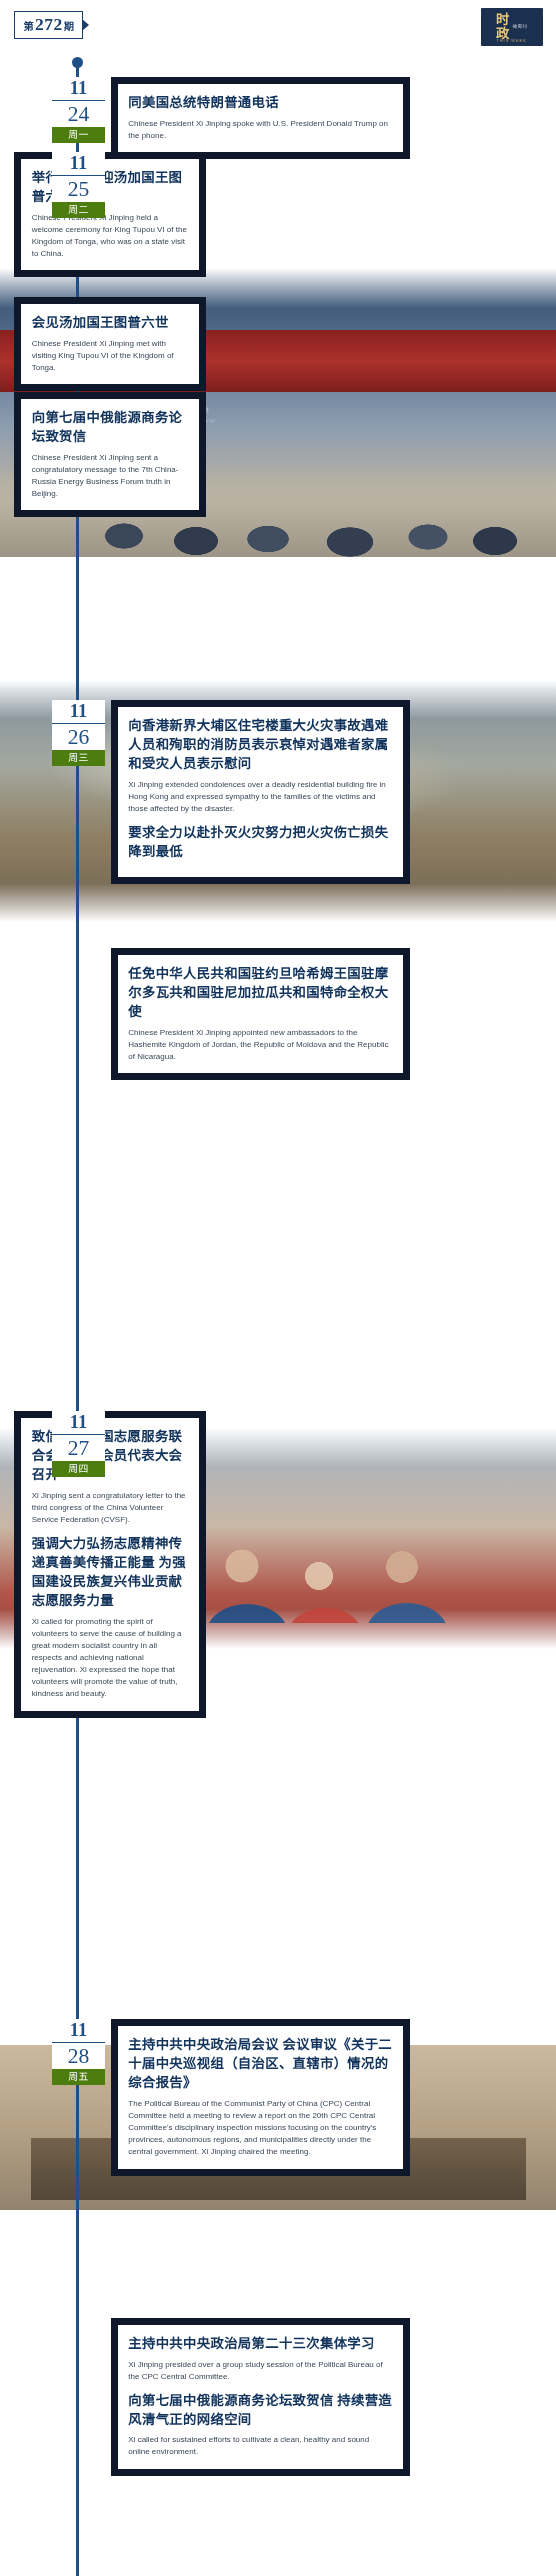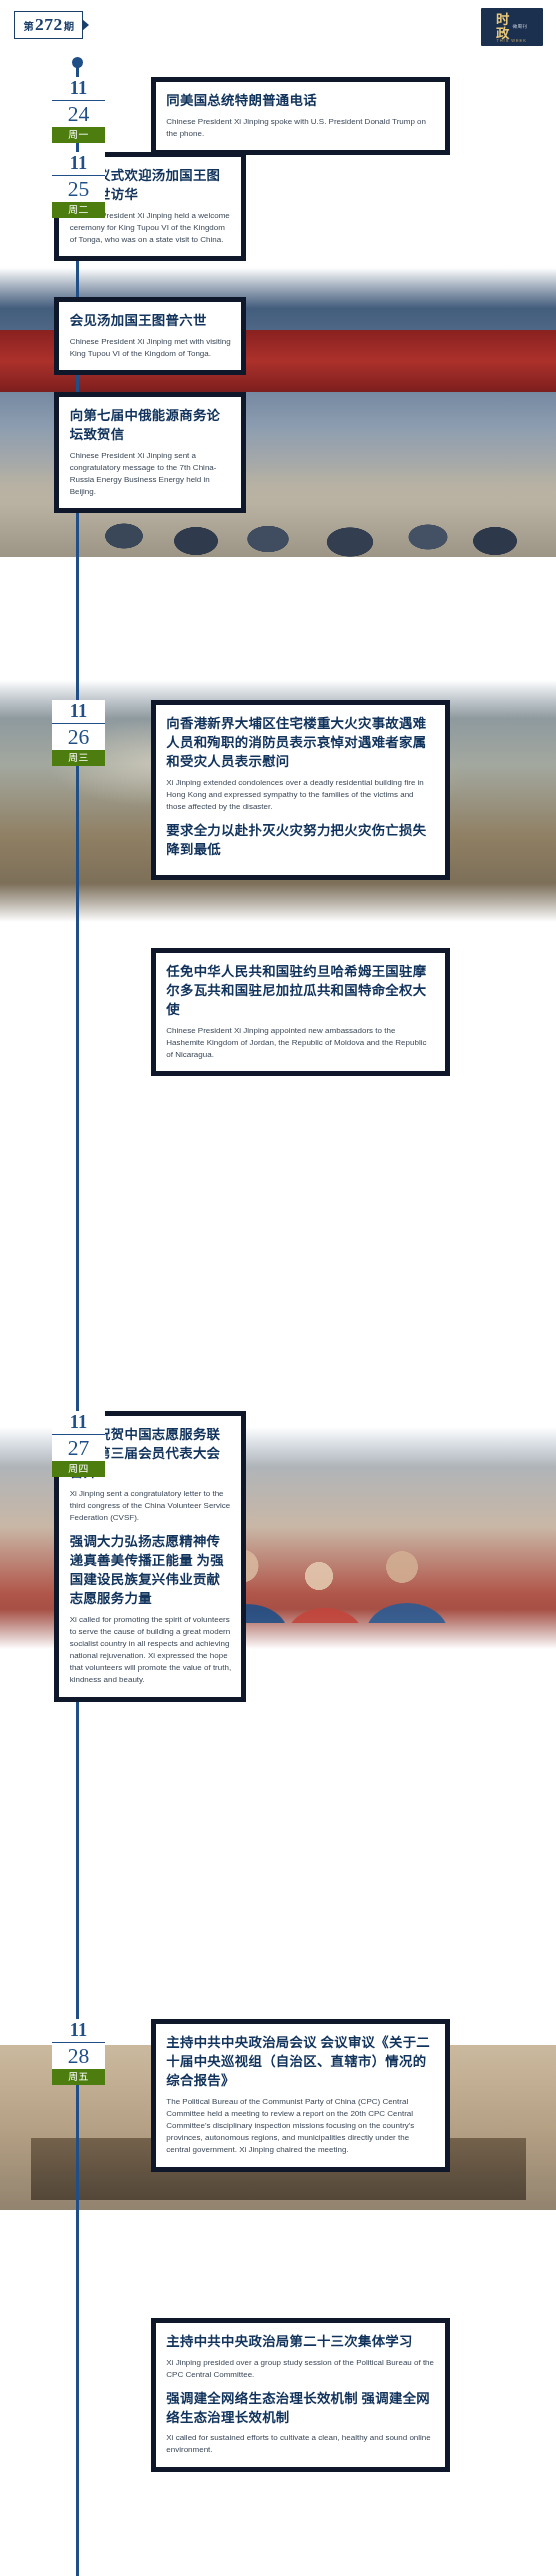--- a/index.html
+++ b/index.html
@@ -247,24 +247,23 @@
     color: #ffffff;
     font-size: 9.8px;
     line-height: 15.5px;
     letter-spacing: 0.5px;
   }
 
   
   .card {
     position: absolute;
     background: #ffffff;
-    border: 5px solid #0f172a;
+    border: 7px solid #0f172a;
     padding: 9.3px 10.3px 10.3px 10.3px;
     z-index: 8;
-    margin-left: 40px;
   }
   .card.right { left: 111px; width: 299px; }
   .card.left  { left: 14.4px;  width: 192px; }
 
   .card h3 {
     color: #11335c;
     font-size: 13.4px;
     line-height: 1.42;
     font-weight: bold;
     letter-spacing: 0.3px;
@@ -368,21 +367,21 @@
     <p>Chinese President Xi Jinping held a welcome ceremony for King Tupou VI of the Kingdom of Tonga, who was on a state visit to China.</p>
   </div>
 
   <div class="card left" style="top:297px">
     <h3>会见汤加国王图普六世</h3>
     <p>Chinese President Xi Jinping met with visiting King Tupou VI of the Kingdom of Tonga.</p>
   </div>
 
   <div class="card left" style="top:392px">
     <h3>向第七届中俄能源商务论坛致贺信</h3>
-    <p>Chinese President Xi Jinping sent a congratulatory message to the 7th China-Russia Energy Business Energy held in Beijing.</p>
+    <p>Chinese President Xi Jinping sent a congratulatory message to the 7th China-Russia Energy Business Forum truth in Beijing.</p>
   </div>
 
 
   <div class="card right" style="top:700px">
     <h3>向香港新界大埔区住宅楼重大火灾事故遇难人员和殉职的消防员表示哀悼对遇难者家属和受灾人员表示慰问</h3>
     <p>Xi Jinping extended condolences over a deadly residential building fire in Hong Kong and expressed sympathy to the families of the victims and those affected by the disaster.</p>
     <h3 class="sub">要求全力以赴扑灭火灾努力把火灾伤亡损失降到最低</h3>
   </div>
 
   <div class="card right" style="top:948px">
@@ -398,18 +397,18 @@
   </div>
 
   <div class="card right" style="top:2019px">
     <h3>主持中共中央政治局会议 会议审议《关于二十届中央巡视组（自治区、直辖市）情况的综合报告》</h3>
     <p>The Political Bureau of the Communist Party of China (CPC) Central Committee held a meeting to review a report on the 20th CPC Central Committee's disciplinary inspection missions focusing on the country's provinces, autonomous regions, and municipalities directly under the central government. Xi Jinping chaired the meeting.</p>
   </div>
 
   <div class="card right" style="top:2318px">
     <h3>主持中共中央政治局第二十三次集体学习</h3>
     <p>Xi Jinping presided over a group study session of the Political Bureau of the CPC Central Committee.</p>
-    <h3 class="sub">强调建全网络生态治理长效机制 强调建全网络生态治理长效机制</h3>
+    <h3 class="sub">向第七届中俄能源商务论坛致贺信 持续营造风清气正的网络空间</h3>
     <p>Xi called for sustained efforts to cultivate a clean, healthy and sound online environment.</p>
   </div>
 
 </div>
 
 
 </body></html>

